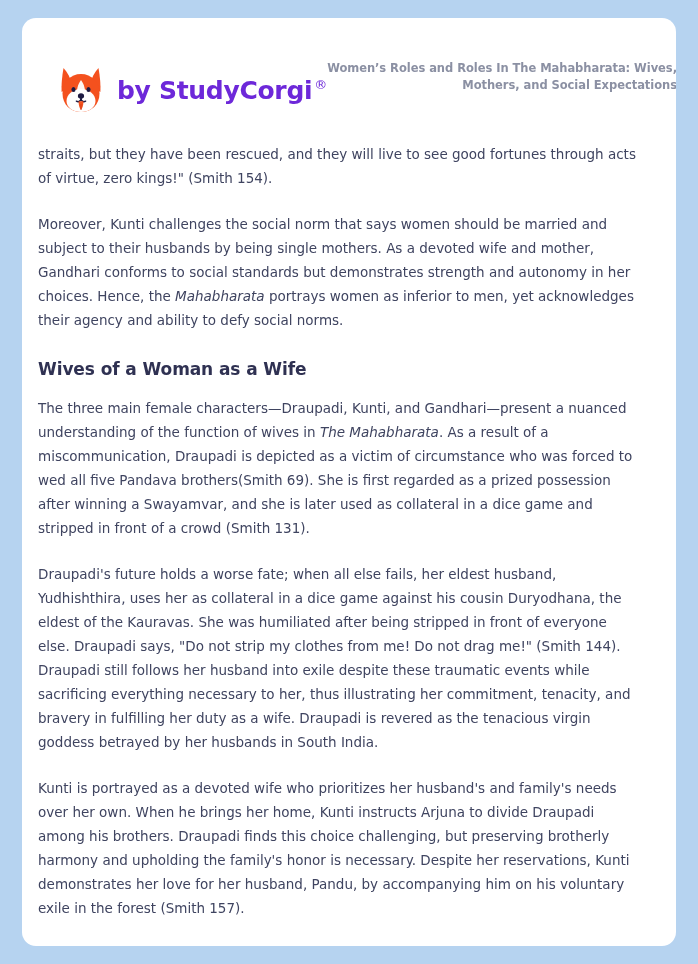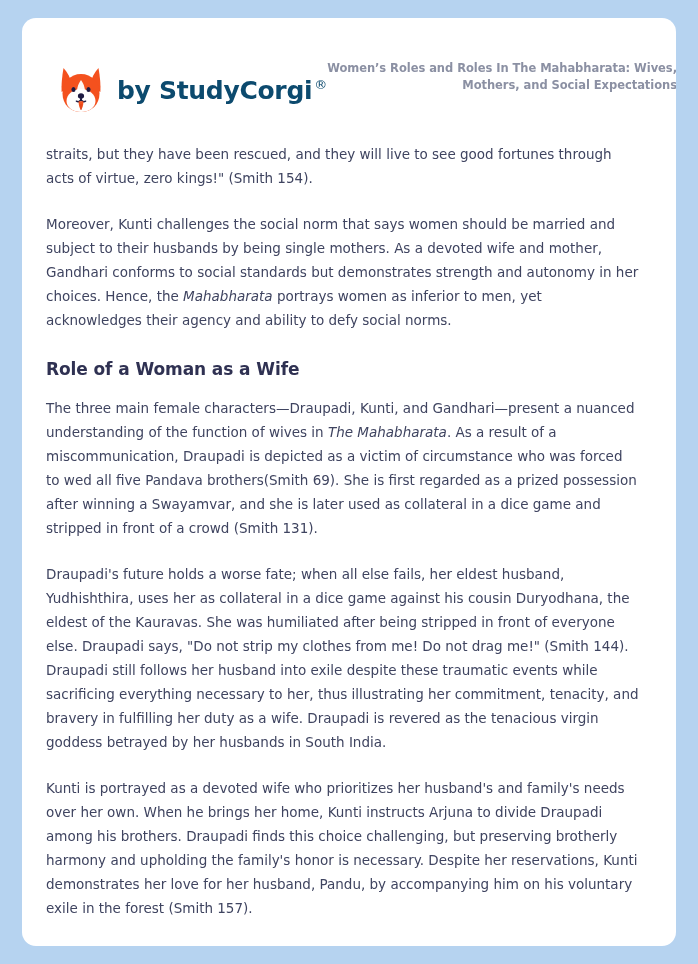--- a/index.html
+++ b/index.html
@@ -41,21 +41,21 @@
   .corgi-logo {
     width: 46px;
     height: 48px;
     flex: 0 0 auto;
     display: block;
   }
   .brand-text {
     margin-left: 13px;
     font-size: 25px;
     font-weight: bold;
-    color: #0c4a6e;
+    color: #6d28d9;
     letter-spacing: -0.3px;
     white-space: nowrap;
     font-family: "DejaVu Sans", sans-serif;
     position: relative;
     line-height: 1;
   }
   .brand-reg {
     font-size: 13px;
     vertical-align: super;
     font-weight: normal;
@@ -77,21 +77,21 @@
   .header-url {
     margin-top: 6px;
     font-size: 11.5px;
     font-weight: normal;
     color: #a0a4b4;
     line-height: 1.5;
     word-break: break-word;
   }
   
   .doc-body {
-    padding: 28px 36px 0 24px;
+    padding: 28px 36px 0 16px;
     box-sizing: border-box;
   }
   .para {
     font-size: 13.5px;
     line-height: 24px;
     color: #3f4460;
     margin: 0 0 22px 0;
     text-align: left;
   }
   .para:last-child { margin-bottom: 0; }
@@ -144,21 +144,21 @@
     </div>
 
   </div>
 
   <div class="doc-body">
 
     <p class="para"><span>straits, but they have been rescued, and they will live to see good fortunes through acts of virtue, zero kings!" (Smith 154).</span></p>
 
     <p class="para"><span>Moreover, Kunti challenges the social norm that says women should be married and subject to their husbands by being single mothers. As a devoted wife and mother, Gandhari conforms to social standards but demonstrates strength and autonomy in her choices. Hence, the </span><em>Mahabharata</em><span> portrays women as inferior to men, yet acknowledges their agency and ability to defy social norms.</span></p>
 
-    <h2 class="section-heading">Role of a Woman as a Wife</h2>
+    <h2 class="section-heading">Wives of a Woman as a Wife</h2>
 
     <p class="para"><span>The three main female characters—Draupadi, Kunti, and Gandhari—present a nuanced understanding of the function of wives in </span><em>The Mahabharata</em><span>. As a result of a miscommunication, Draupadi is depicted as a victim of circumstance who was forced to wed all five Pandava brothers(Smith 69). She is first regarded as a prized possession after winning a Swayamvar, and she is later used as collateral in a dice game and stripped in front of a crowd (Smith 131).</span></p>
 
     <p class="para">Draupadi's future holds a worse fate; when all else fails, her eldest husband, Yudhishthira, uses her as collateral in a dice game against his cousin Duryodhana, the eldest of the Kauravas. She was humiliated after being stripped in front of everyone else. Draupadi says, "Do not strip my clothes from me! Do not drag me!" (Smith 144). Draupadi still follows her husband into exile despite these traumatic events while sacrificing everything necessary to her, thus illustrating her commitment, tenacity, and bravery in fulfilling her duty as a wife. Draupadi is revered as the tenacious virgin goddess betrayed by her husbands in South India.</p>
 
     <p class="para">Kunti is portrayed as a devoted wife who prioritizes her husband's and family's needs over her own. When he brings her home, Kunti instructs Arjuna to divide Draupadi among his brothers. Draupadi finds this choice challenging, but preserving brotherly harmony and upholding the family's honor is necessary. Despite her reservations, Kunti demonstrates her love for her husband, Pandu, by accompanying him on his voluntary exile in the forest (Smith 157).</p>
 
   </div>
 
 </div>

